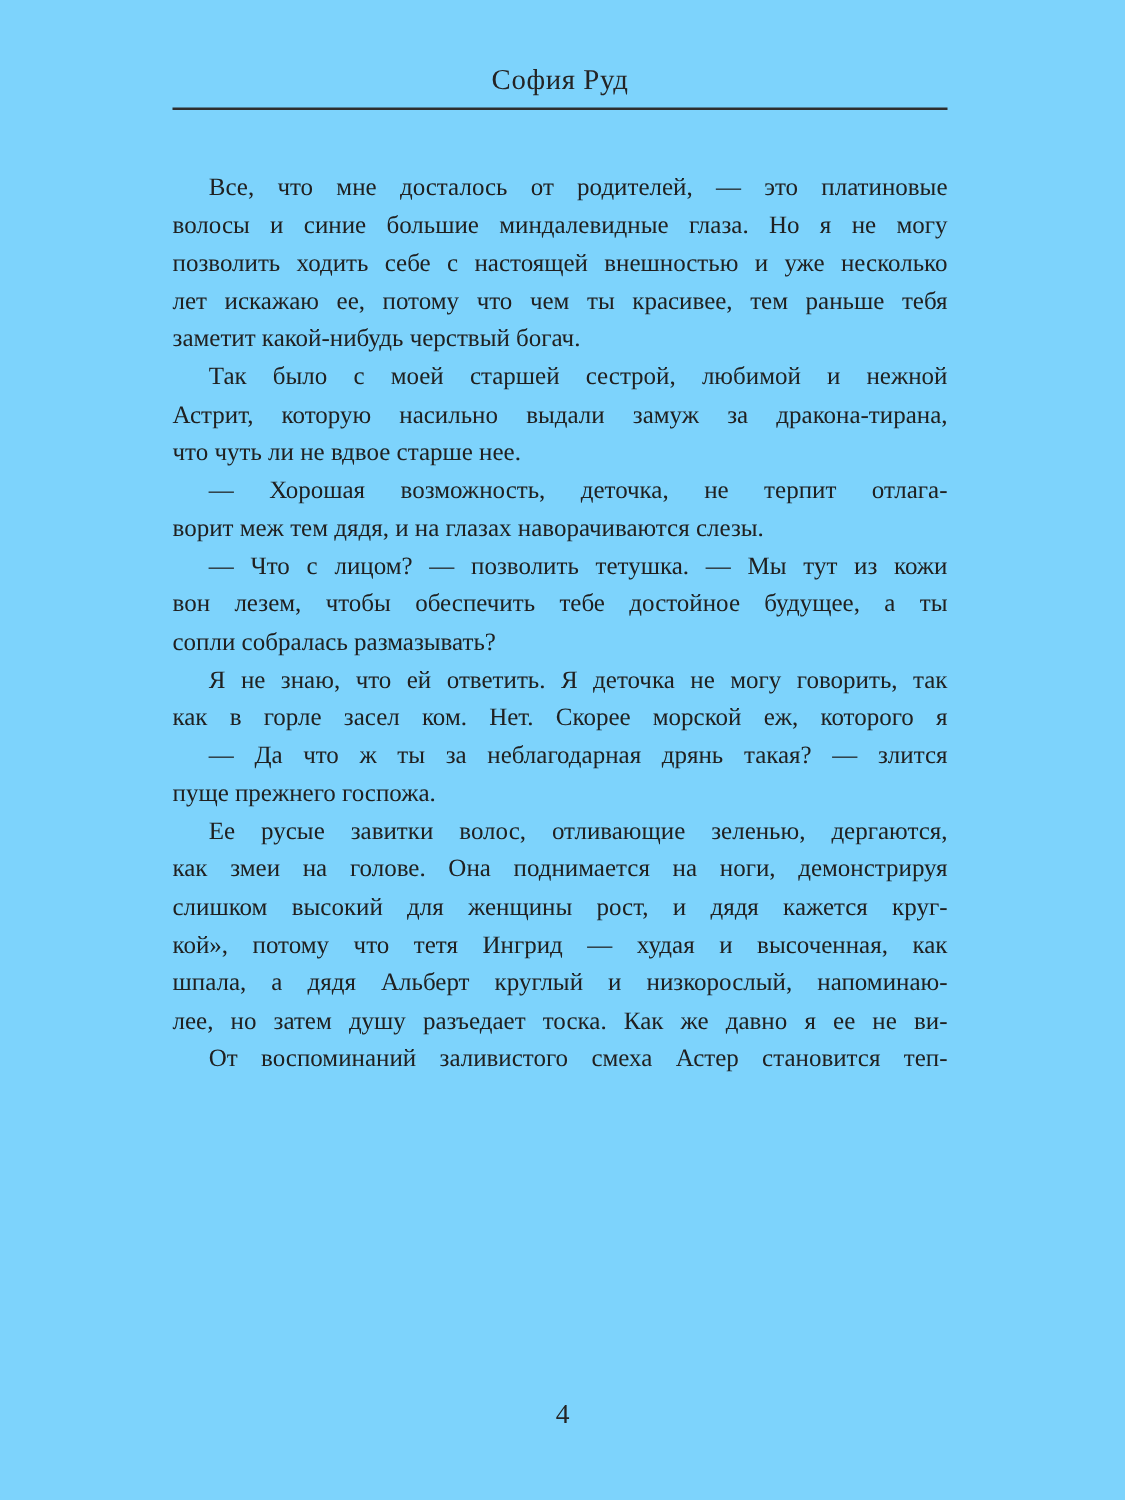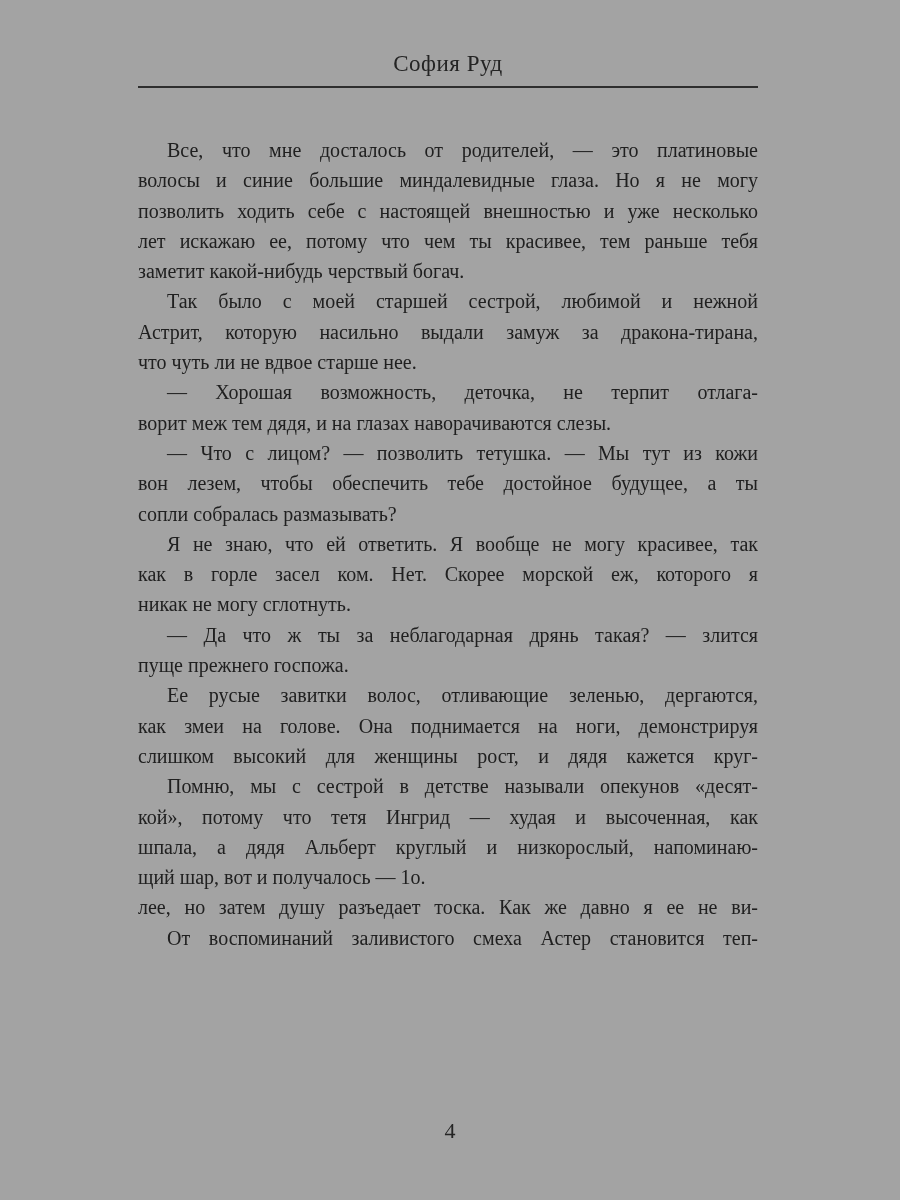--- a/index.html
+++ b/index.html
@@ -5,21 +5,21 @@
   html, body {
     margin: 0;
     padding: 0;
     background: #fbfbfb;
   }
   .page {
     position: relative;
     width: 900px;
     height: 1200px;
     margin: 0 auto;
-    background: #a3a3a3;
+    background: #7dd3fc;
     color: #222222;
     font-family: "Liberation Serif", "DejaVu Serif", serif;
     overflow: hidden;
   }
   .content-col {
     position: absolute;
     left: 138px;
     top: 0;
     width: 620px;
   }
@@ -83,38 +83,35 @@
         <div class="para">
           <div class="line first">— Хорошая возможность, деточка, не терпит отлага-</div>
           <div class="line last">ворит меж тем дядя, и на глазах наворачиваются слезы.</div>
         </div>
         <div class="para">
           <div class="line first">— Что с лицом? — позволить тетушка. — Мы тут из кожи</div>
           <div class="line">вон лезем, чтобы обеспечить тебе достойное будущее, а ты</div>
           <div class="line last">сопли собралась размазывать?</div>
         </div>
         <div class="para">
-          <div class="line first">Я не знаю, что ей ответить. Я вообще не могу красивее, так</div>
+          <div class="line first">Я не знаю, что ей ответить. Я деточка не могу говорить, так</div>
           <div class="line">как в горле засел ком. Нет. Скорее морской еж, которого я</div>
-          <div class="line last">никак не могу сглотнуть.</div>
         </div>
         <div class="para">
           <div class="line first">— Да что ж ты за неблагодарная дрянь такая? — злится</div>
           <div class="line last">пуще прежнего госпожа.</div>
         </div>
         <div class="para">
           <div class="line first">Ее русые завитки волос, отливающие зеленью, дергаются,</div>
           <div class="line">как змеи на голове. Она поднимается на ноги, демонстрируя</div>
           <div class="line">слишком высокий для женщины рост, и дядя кажется круг-</div>
         </div>
         <div class="para">
-          <div class="line first">Помню, мы с сестрой в детстве называли опекунов «десят-</div>
           <div class="line">кой», потому что тетя Ингрид — худая и высоченная, как</div>
           <div class="line">шпала, а дядя Альберт круглый и низкорослый, напоминаю-</div>
-          <div class="line last">щий шар, вот и получалось — 1о.</div>
         </div>
         <div class="para">
           <div class="line">лее, но затем душу разъедает тоска. Как же давно я ее не ви-</div>
           <div class="line first">От воспоминаний заливистого смеха Астер становится теп-</div>
         </div>
       </main>
   </div>
   <footer>
     <div class="page-number">4</div>
   </footer>

